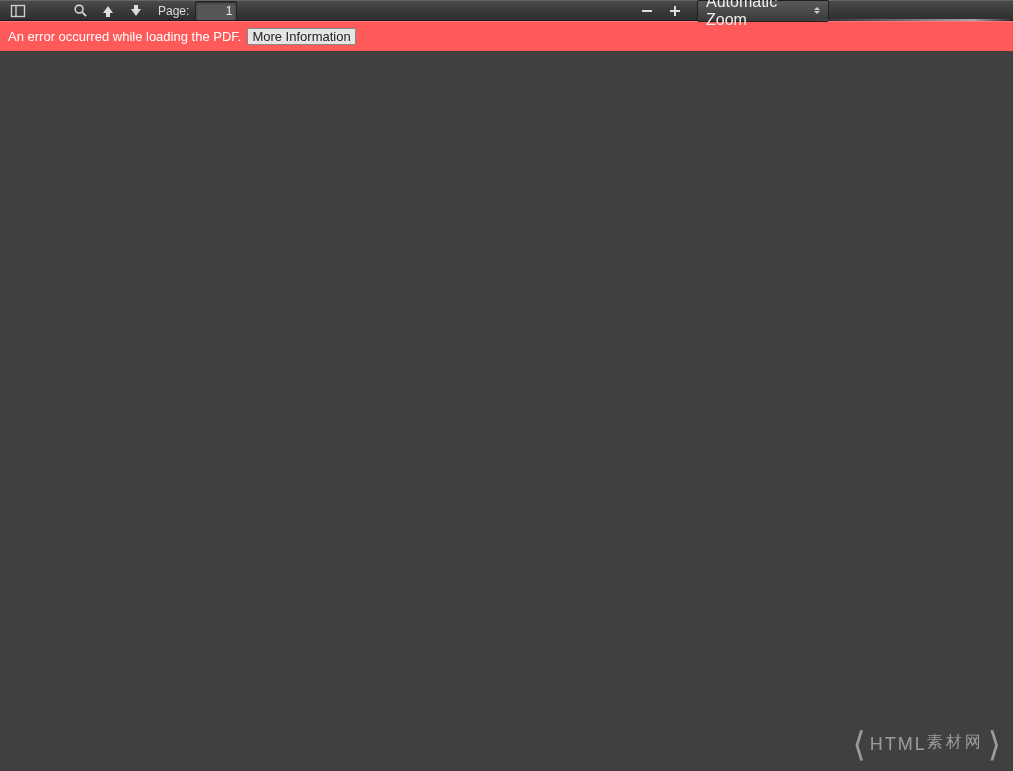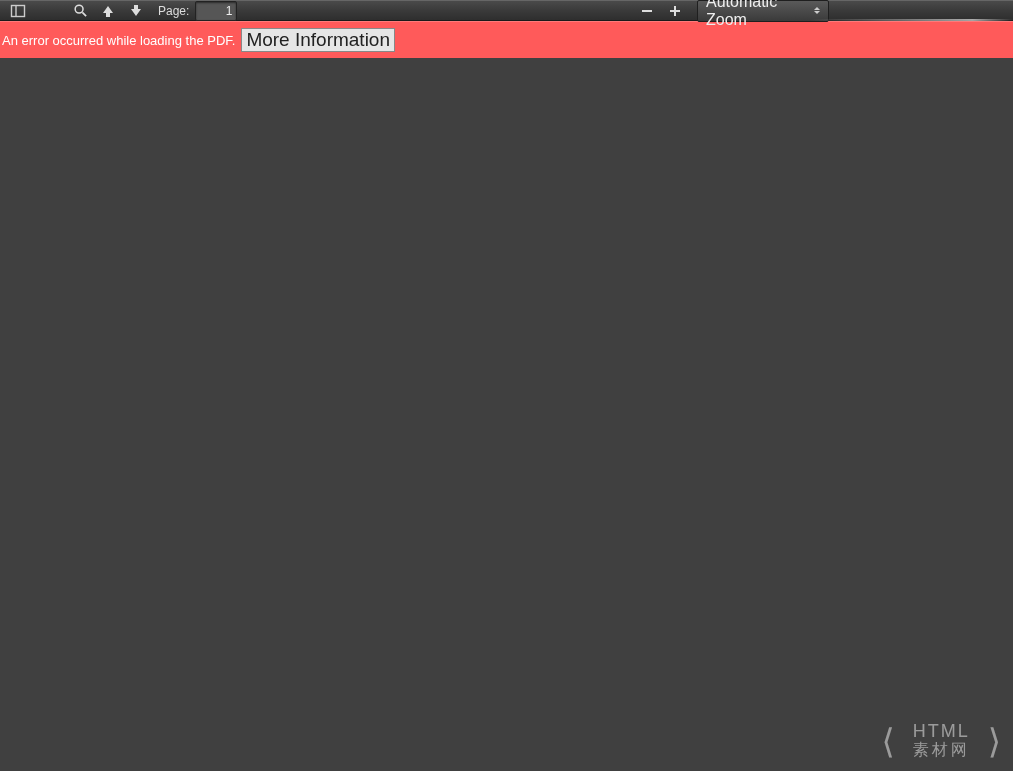--- a/index.html
+++ b/index.html
@@ -53,31 +53,31 @@
   }
   .zoom-select .chev span { display:block; width:0; height:0; border-left:3px solid transparent; border-right:3px solid transparent; }
   .zoom-select .chev .up { border-bottom:3px solid #ccc; }
   .zoom-select .chev .down { border-top:3px solid #ccc; }
 
   
   .error-bar {
     background: #ff5a5a;
     color: #fff;
     font-size: 13px;
-    padding: 6px 4px 6px 2px;
+    padding: 6px 4px 6px 8px;
     display: flex; align-items: center;
     border-top: 1px solid #ff7a7a;
   }
   .error-bar .msg { padding-left: 0; }
   .more-info-btn {
     margin-left: 6px;
     background: #e6e6e6;
     color: #222;
     border: 1px solid #888;
-    font-size: 19px;
+    font-size: 13px;
     padding: 0px 4px;
     cursor: pointer;
     font-family: inherit;
   }
 
   
   .viewer {
     position: absolute;
     top: 66px; left: 0; right: 0; bottom: 0;
     background: #404040;
@@ -98,22 +98,22 @@
     display: flex; align-items: center;
     color: rgba(230,230,230,0.55);
     font-family: "Arial", sans-serif;
     user-select: none;
     pointer-events: none;
   }
   .watermark .angle {
     font-size: 34px; line-height: 1; font-weight: 300;
   }
   .watermark .stack {
-    display: flex; flex-direction: column; align-items: flex-end;
-    margin: 0 18px;
+    display: flex; flex-direction: row; align-items: flex-start;
+    margin: 0 4px;
   }
   .watermark .stack .top { font-size: 18px; letter-spacing: 2px; font-weight: 500; }
   .watermark .stack .bot { font-size: 16px; letter-spacing: 3px; margin-top: -2px; font-family: Liberation Mono, monospace; }
 
   
   svg { display:block; }
 </style>
 </head>
 <body>
 

